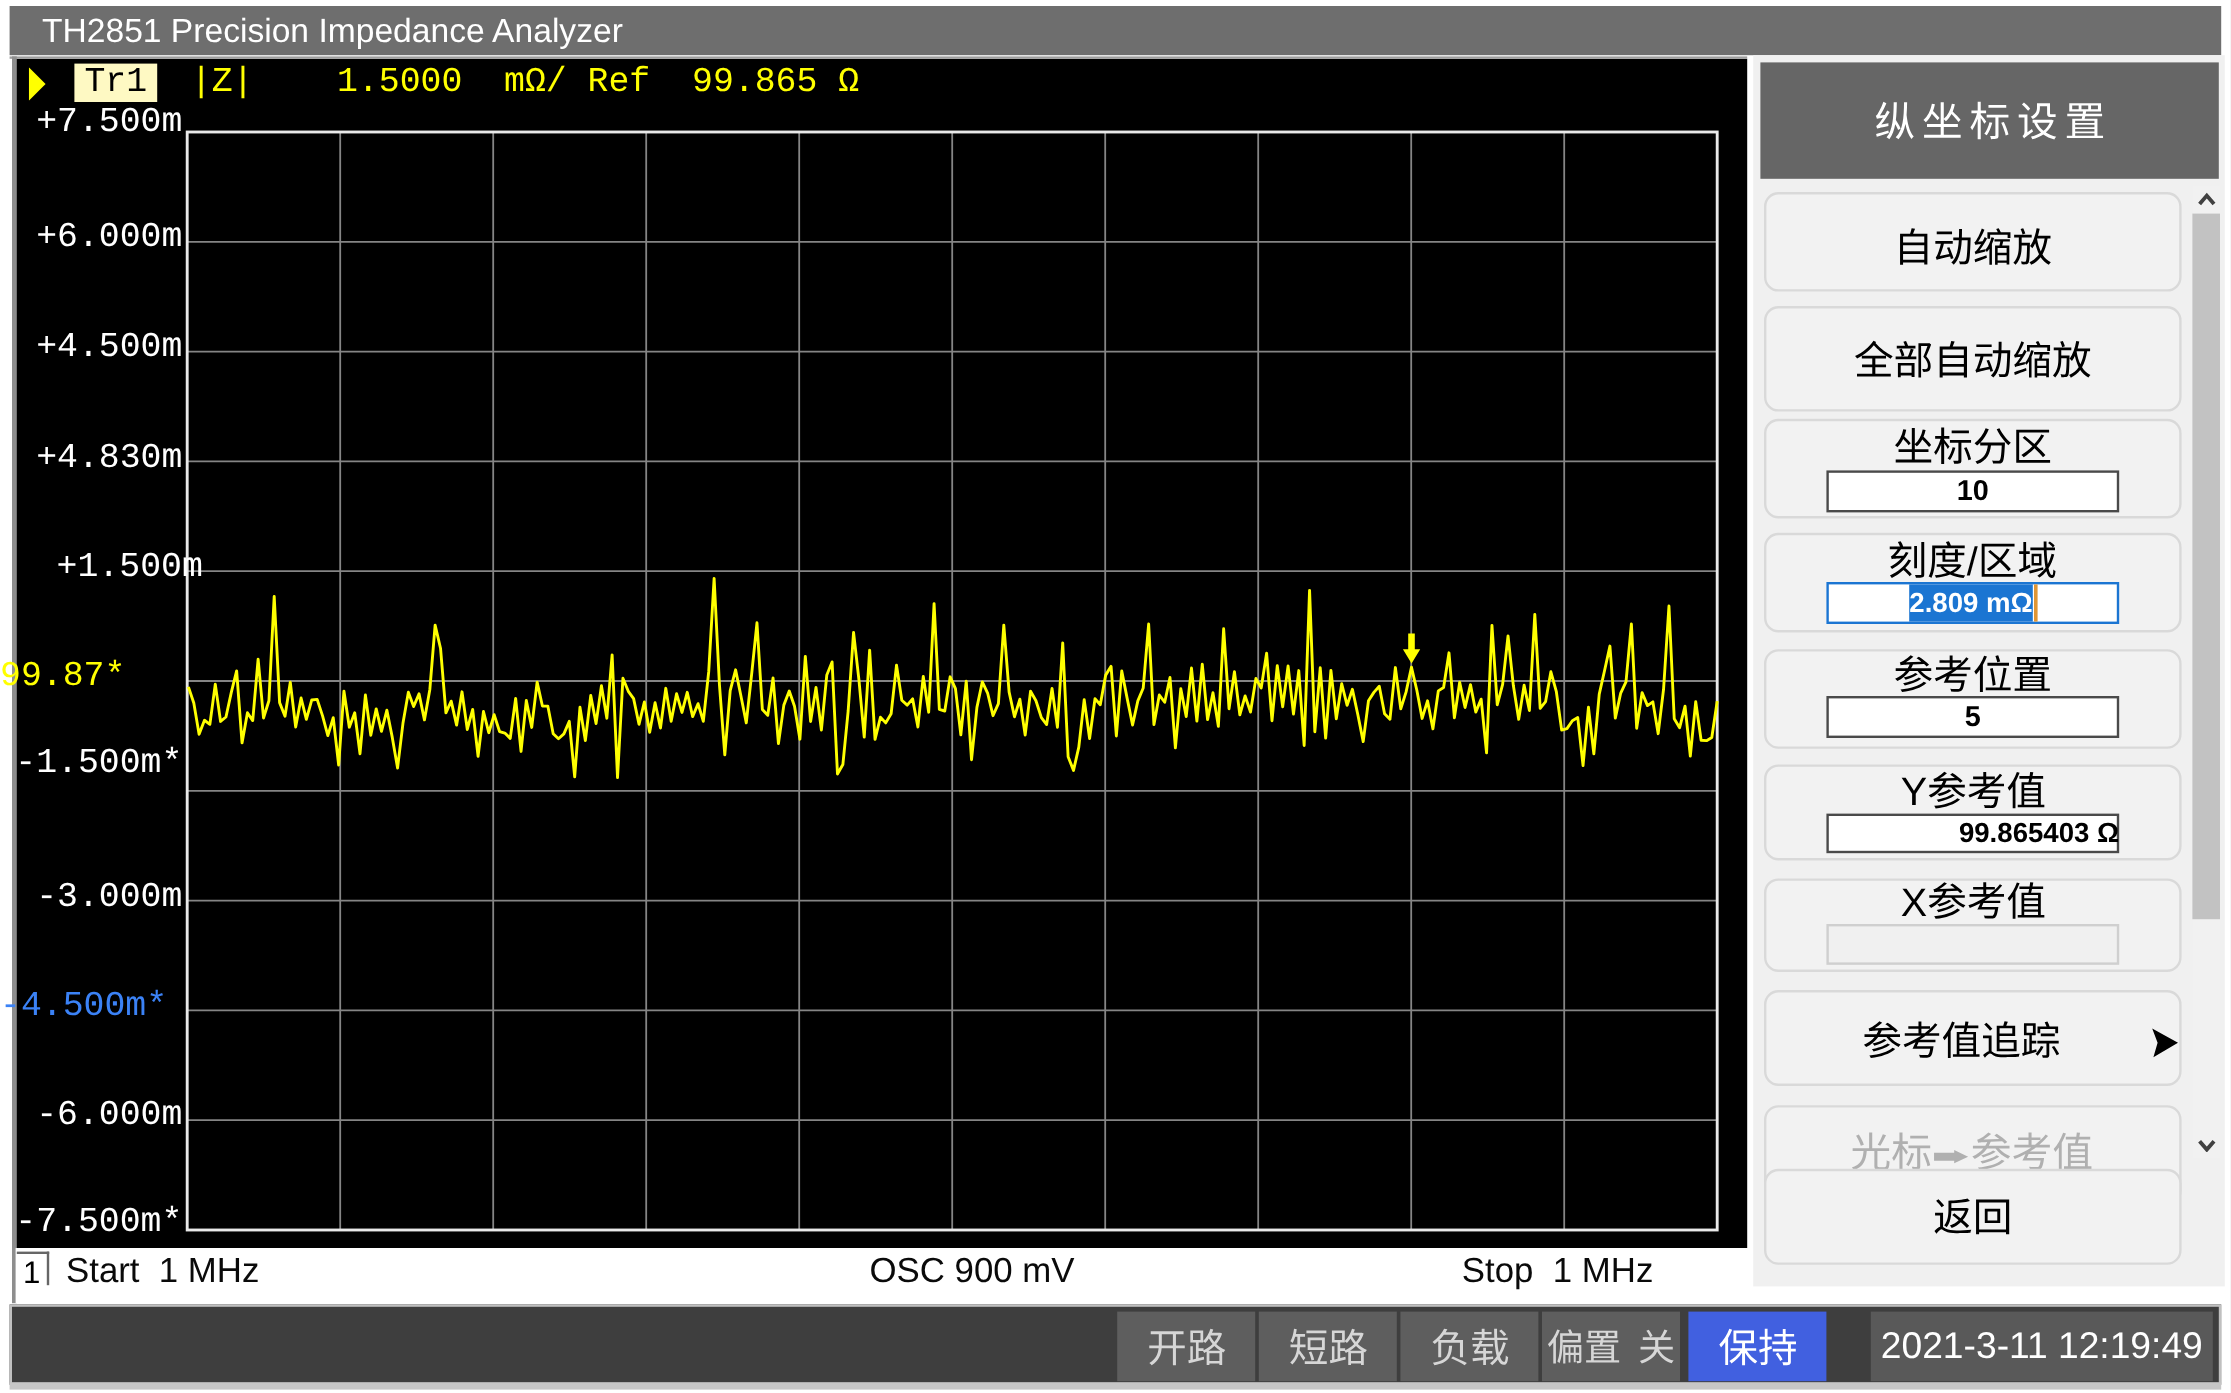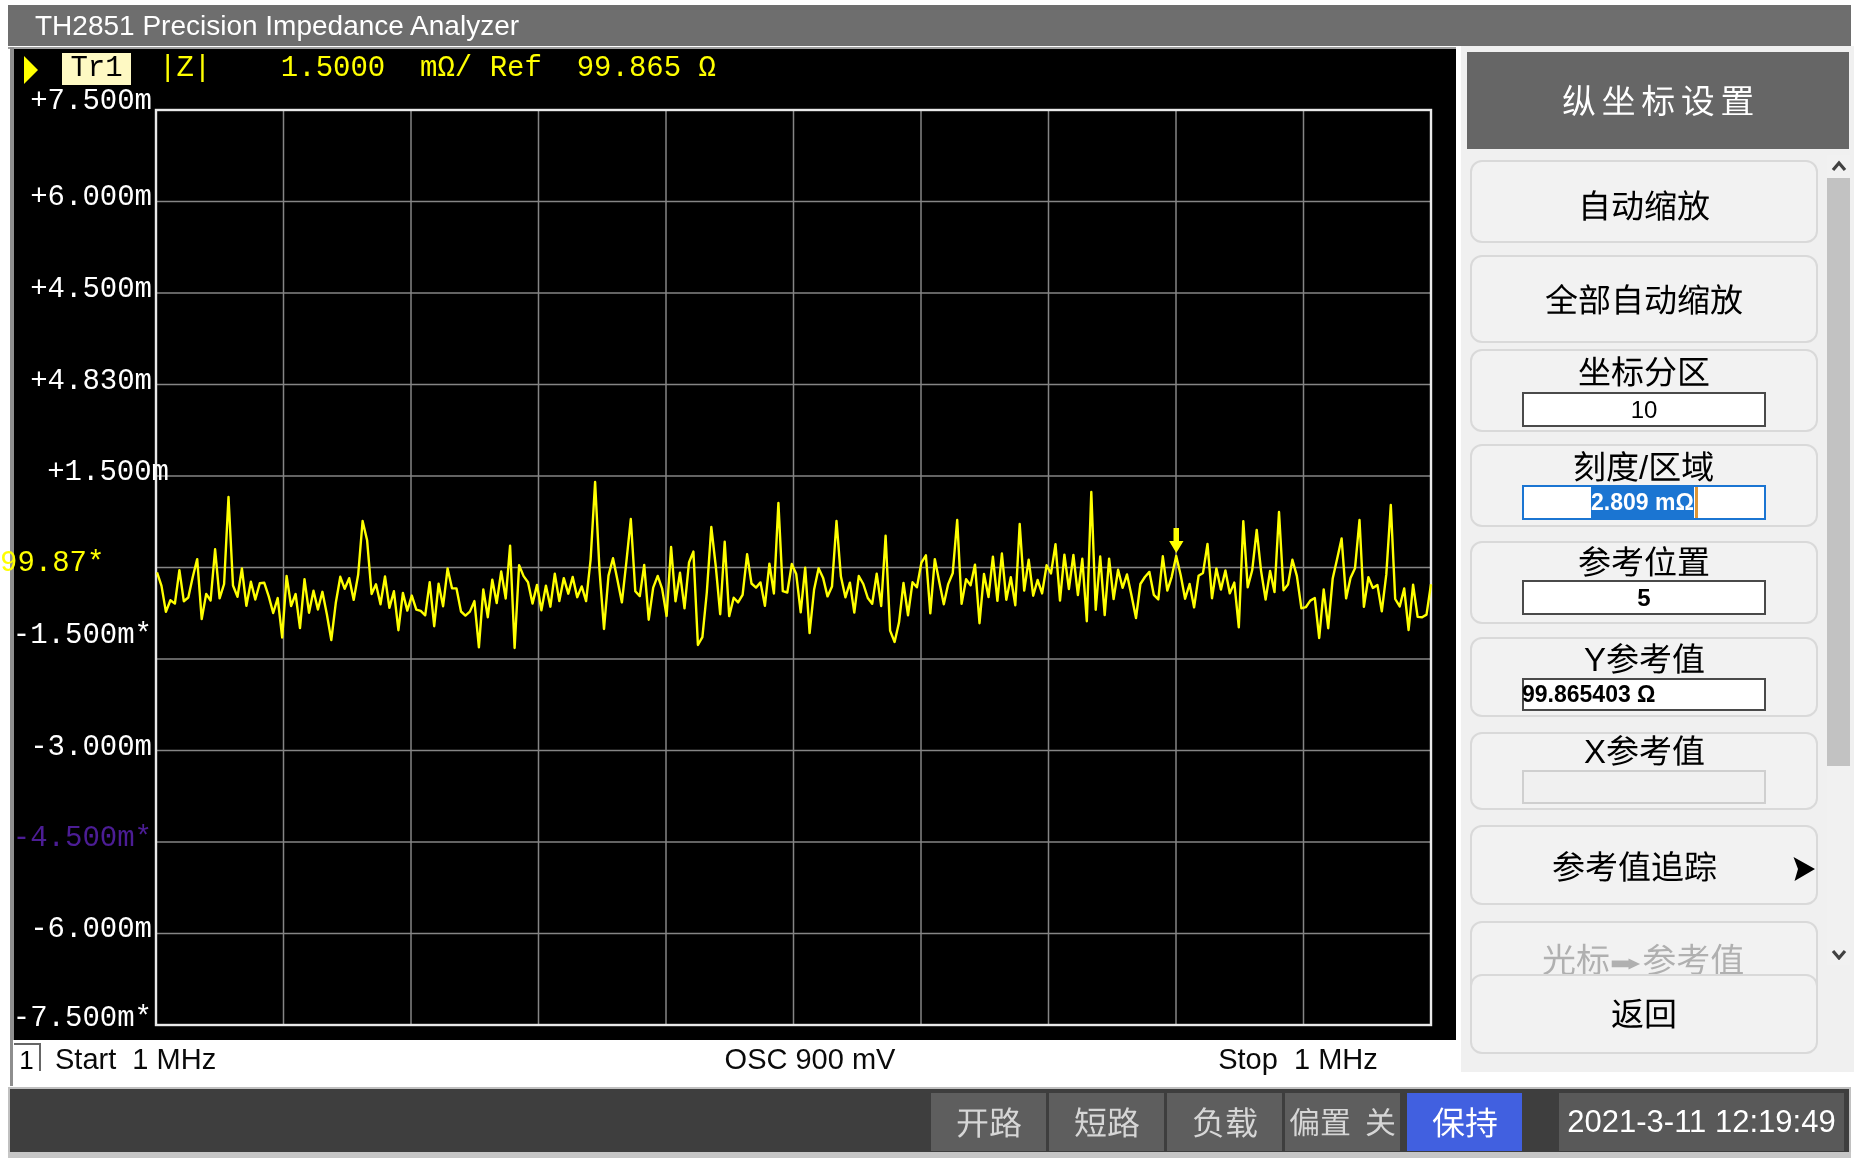--- a/index.html
+++ b/index.html
@@ -40,21 +40,21 @@
 <path d="M 1173.5 528 h 5.5 v 13 h 4.5 l -7.2 12 l -7.2 -12 h 4.4 z" fill="#ffff00"></path>
 </svg>
 <div class="abs mono" style="left:0;top:86px;width:152px;height:32px;line-height:32px;font-size:29px;color:#fff;text-align:right">+7.500m</div>
 <div class="abs mono" style="left:0;top:182px;width:152px;height:32px;line-height:32px;font-size:29px;color:#fff;text-align:right">+6.000m</div>
 <div class="abs mono" style="left:0;top:274px;width:152px;height:32px;line-height:32px;font-size:29px;color:#fff;text-align:right">+4.500m</div>
 <div class="abs mono" style="left:0;top:366px;width:152px;height:32px;line-height:32px;font-size:29px;color:#fff;text-align:right">+4.830m</div>
 <div class="abs mono" style="left:17px;top:457px;width:152px;height:32px;line-height:32px;font-size:29px;color:#fff;text-align:right">+1.500m</div>
 <div class="abs mono" style="left:0;top:548px;width:152px;height:32px;line-height:32px;font-size:29px;color:#ffff00;text-align:left">99.87*</div>
 <div class="abs mono" style="left:0;top:620px;width:152px;height:32px;line-height:32px;font-size:29px;color:#fff;text-align:right">-1.500m*</div>
 <div class="abs mono" style="left:0;top:732px;width:152px;height:32px;line-height:32px;font-size:29px;color:#fff;text-align:right">-3.000m</div>
-<div class="abs mono" style="left:0;top:823px;width:152px;height:32px;line-height:32px;font-size:29px;color:#4c1d95;text-align:right">-4.500m*</div>
+<div class="abs mono" style="left:0;top:823px;width:152px;height:32px;line-height:32px;font-size:29px;color:#3b82f6;">-4.500m*</div>
 <div class="abs mono" style="left:0;top:914px;width:152px;height:32px;line-height:32px;font-size:29px;color:#fff;text-align:right">-6.000m</div>
 <div class="abs mono" style="left:0;top:1003px;width:152px;height:32px;line-height:32px;font-size:29px;color:#fff;text-align:right">-7.500m*</div>
 <div class="abs" style="left:13px;top:1040px;width:1443px;height:46px;background:#fff"></div>
 <div class="abs" style="left:14px;top:1043px;width:25px;height:26px;border-top:2px solid #666;border-right:2px solid #666;font-size:26px;text-align:center;color:#000">1</div>
 <div class="abs" style="left:55px;top:1043px;font-size:29px;color:#0a0a0a">Start&nbsp; 1 MHz</div>
 <div class="abs" style="left:660px;top:1043px;width:300px;text-align:center;font-size:29px;color:#0a0a0a">OSC 900 mV</div>
 <div class="abs" style="left:1148px;top:1043px;width:300px;text-align:center;font-size:29px;color:#0a0a0a">Stop&nbsp; 1 MHz</div>
 <div class="abs" style="left:1461px;top:46px;width:393px;height:1026px;background:#f0f0f0"></div>
 <div class="abs" style="left:1467px;top:52px;width:382px;height:97px;background:#666"></div>
 <svg style="position:absolute;left:1561.8px;top:74.5px;z-index:6" width="195" height="51" viewBox="0 0 195 51">
@@ -81,21 +81,21 @@
     <path transform="translate(165.0,37.0) scale(0.03300,-0.03300)" d="M206 823C225 780 248 723 257 686L326 709C316 743 293 799 272 842ZM44 678V608H162V400C162 258 147 100 25 -30C43 -43 68 -63 81 -79C214 63 234 233 234 399V405H371C364 130 357 33 340 11C333 -1 324 -3 310 -3C294 -3 257 -3 216 1C226 -18 233 -48 235 -69C278 -71 320 -71 344 -68C371 -66 387 -58 404 -35C430 -1 436 111 442 440C443 451 443 475 443 475H234V608H488V678ZM625 583H813C793 456 763 348 717 257C673 349 642 457 622 574ZM612 841C582 668 527 500 445 395C462 381 491 353 503 338C530 374 555 416 577 463C601 359 632 265 673 183C614 98 536 32 431 -17C446 -32 468 -65 475 -82C575 -31 653 33 713 113C767 31 834 -34 918 -78C930 -58 954 -29 971 -14C882 27 813 95 759 181C822 289 862 421 888 583H962V653H647C663 709 677 768 689 828Z" fill="#000"></path>
   </svg>
 <div class="abs" style="left:1470px;top:349px;width:344px;height:79px;background:#f2f2f2;border:2px solid #d9d9d9;border-radius:12px;z-index:1"></div>
 <svg style="position:absolute;left:1578.0px;top:346.5px;z-index:5" width="135" height="49" viewBox="0 0 135 49">
     <path transform="translate(0.0,37.0) scale(0.03300,-0.03300)" d="M734 791C703 636 637 505 536 424V828H460V294H125V222H460V30H53V-41H950V30H536V222H881V294H536V413C553 400 577 377 588 365C642 411 687 470 724 540C789 475 859 398 895 347L948 401C907 455 824 539 755 605C777 658 795 716 808 778ZM244 794C210 625 143 483 37 395C54 383 84 357 96 342C155 396 204 466 243 548C295 494 351 432 380 391L432 445C398 490 329 560 272 616C291 667 307 723 319 782Z" fill="#000"></path>
     <path transform="translate(33.0,37.0) scale(0.03300,-0.03300)" d="M466 764V693H902V764ZM779 325C826 225 873 95 888 16L957 41C940 120 892 247 843 345ZM491 342C465 236 420 129 364 57C381 49 411 28 425 18C479 94 529 211 560 327ZM422 525V454H636V18C636 5 632 1 617 0C604 0 557 -1 505 1C515 -22 526 -54 529 -76C599 -76 645 -74 674 -62C703 -49 712 -26 712 17V454H956V525ZM202 840V628H49V558H186C153 434 88 290 24 215C38 196 58 165 66 145C116 209 165 314 202 422V-79H277V444C311 395 351 333 368 301L412 360C392 388 306 498 277 531V558H408V628H277V840Z" fill="#000"></path>
     <path transform="translate(66.0,37.0) scale(0.03300,-0.03300)" d="M673 822 604 794C675 646 795 483 900 393C915 413 942 441 961 456C857 534 735 687 673 822ZM324 820C266 667 164 528 44 442C62 428 95 399 108 384C135 406 161 430 187 457V388H380C357 218 302 59 65 -19C82 -35 102 -64 111 -83C366 9 432 190 459 388H731C720 138 705 40 680 14C670 4 658 2 637 2C614 2 552 2 487 8C501 -13 510 -45 512 -67C575 -71 636 -72 670 -69C704 -66 727 -59 748 -34C783 5 796 119 811 426C812 436 812 462 812 462H192C277 553 352 670 404 798Z" fill="#000"></path>
     <path transform="translate(99.0,37.0) scale(0.03300,-0.03300)" d="M927 786H97V-50H952V22H171V713H927ZM259 585C337 521 424 445 505 369C420 283 324 207 226 149C244 136 273 107 286 92C380 154 472 231 558 319C645 236 722 155 772 92L833 147C779 210 698 291 609 374C681 455 747 544 802 637L731 665C683 580 623 498 555 422C474 496 389 568 313 629Z" fill="#000"></path>
   </svg>
 <div class="abs" style="left:1522px;top:392px;width:240px;height:31px;background:#fff;border:2px solid #4a4a4a;z-index:3"></div>
-<div class="abs" style="left:1522px;top:392px;width:244px;height:35px;line-height:35px;font-size:24px;font-weight:normal;text-align:center;color:#000;z-index:4">10</div>
+<div class="abs" style="left:1522px;top:392px;width:244px;height:35px;line-height:35px;font-size:24px;font-weight:bold;text-align:center;color:#000;z-index:4">10</div>
 <div class="abs" style="left:1470px;top:444px;width:344px;height:79px;background:#f2f2f2;border:2px solid #d9d9d9;border-radius:12px;z-index:1"></div>
 <svg style="position:absolute;left:1573.4px;top:441.5px;z-index:5" width="144" height="49" viewBox="0 0 144 49">
     <path transform="translate(0.0,37.0) scale(0.03300,-0.03300)" d="M851 828V17C851 0 844 -6 827 -6C810 -7 753 -8 691 -5C702 -26 713 -57 716 -77C802 -77 852 -75 882 -64C913 -52 925 -31 925 17V828ZM672 725V167H743V725ZM460 578C443 544 423 512 400 480L196 472C246 523 295 585 338 647H600V716H393C383 752 355 806 327 845L258 826C280 793 301 750 312 716H54V647H251C208 581 157 522 140 504C118 482 100 466 82 463C91 443 102 408 106 393C124 401 155 405 347 416C269 328 171 256 66 206C80 192 103 161 113 146C281 236 436 378 528 556ZM526 388C427 211 252 68 59 -15C73 -30 97 -63 107 -78C211 -27 312 41 401 122C458 70 523 6 556 -35L611 15C576 56 506 119 449 169C505 227 554 291 594 361Z" fill="#000"></path>
     <path transform="translate(33.0,37.0) scale(0.03300,-0.03300)" d="M386 644V557H225V495H386V329H775V495H937V557H775V644H701V557H458V644ZM701 495V389H458V495ZM757 203C713 151 651 110 579 78C508 111 450 153 408 203ZM239 265V203H369L335 189C376 133 431 86 497 47C403 17 298 -1 192 -10C203 -27 217 -56 222 -74C347 -60 469 -35 576 7C675 -37 792 -65 918 -80C927 -61 946 -31 962 -15C852 -5 749 15 660 46C748 93 821 157 867 243L820 268L807 265ZM473 827C487 801 502 769 513 741H126V468C126 319 119 105 37 -46C56 -52 89 -68 104 -80C188 78 201 309 201 469V670H948V741H598C586 773 566 813 548 845Z" fill="#000"></path>
     <text x="66.0" y="37.0" font-family="Liberation Sans" font-size="33px" font-weight="normal" fill="#000">/</text>
     <path transform="translate(75.2,37.0) scale(0.03300,-0.03300)" d="M927 786H97V-50H952V22H171V713H927ZM259 585C337 521 424 445 505 369C420 283 324 207 226 149C244 136 273 107 286 92C380 154 472 231 558 319C645 236 722 155 772 92L833 147C779 210 698 291 609 374C681 455 747 544 802 637L731 665C683 580 623 498 555 422C474 496 389 568 313 629Z" fill="#000"></path>
     <path transform="translate(108.2,37.0) scale(0.03300,-0.03300)" d="M294 103 313 31C409 58 536 95 656 130L649 193C518 159 383 123 294 103ZM415 468H546V299H415ZM357 529V238H607V529ZM36 129 64 55C143 93 241 143 333 191L312 258L219 213V525H310V596H219V828H149V596H43V525H149V180C107 160 68 142 36 129ZM862 529C838 434 806 347 766 270C752 369 742 489 737 623H949V692H895L940 735C914 765 861 808 817 838L774 800C818 768 868 723 893 692H735L734 839H662L664 692H327V623H666C673 452 686 298 710 177C654 97 585 30 504 -22C520 -33 549 -58 559 -71C623 -26 680 29 730 91C761 -15 804 -79 865 -79C928 -79 949 -36 961 97C945 104 922 120 907 136C903 32 894 -8 874 -8C838 -8 807 57 784 167C847 266 895 383 930 515Z" fill="#000"></path>
   </svg>
 <div class="abs" style="left:1522px;top:485px;width:240px;height:31px;background:#fff;border:2px solid #1b75d2;z-index:3"></div>
 <div class="abs" style="left:1591px;top:487px;width:103px;height:31px;line-height:31px;font-size:23px;font-weight:bold;text-align:center;color:#fff;background:#1b75d2;white-space:nowrap;z-index:4">2.809 mΩ</div>
@@ -110,21 +110,21 @@
 <div class="abs" style="left:1522px;top:580px;width:240px;height:31px;background:#fff;border:2px solid #4a4a4a;z-index:3"></div>
 <div class="abs" style="left:1522px;top:580px;width:244px;height:35px;line-height:35px;font-size:24px;font-weight:bold;text-align:center;color:#000;z-index:4">5</div>
 <div class="abs" style="left:1470px;top:637px;width:344px;height:76px;background:#f2f2f2;border:2px solid #d9d9d9;border-radius:12px;z-index:1"></div>
 <svg style="position:absolute;left:1583.5px;top:633.5px;z-index:5" width="124" height="49" viewBox="0 0 124 49">
     <text x="0.0" y="37.0" font-family="Liberation Sans" font-size="33px" font-weight="normal" fill="#000">Y</text>
     <path transform="translate(22.0,37.0) scale(0.03300,-0.03300)" d="M548 401C480 353 353 308 254 284C272 269 291 247 302 231C404 260 530 310 610 368ZM635 284C547 219 381 166 239 140C254 124 272 100 282 82C433 115 598 174 698 253ZM761 177C649 69 422 8 176 -17C191 -34 205 -62 213 -82C470 -50 703 18 829 144ZM179 591C202 599 233 602 404 611C390 578 374 547 356 517H53V450H307C237 365 145 299 39 253C56 239 85 209 96 194C216 254 322 338 401 450H606C681 345 801 250 915 199C926 218 950 246 966 261C867 298 761 370 691 450H950V517H443C460 548 476 581 489 615L769 628C795 605 817 583 833 564L895 609C840 670 728 754 637 810L579 771C617 746 659 717 699 686L312 672C375 710 439 757 499 808L431 845C359 775 260 710 228 693C200 676 177 665 157 663C165 643 175 607 179 591Z" fill="#000"></path>
     <path transform="translate(55.0,37.0) scale(0.03300,-0.03300)" d="M836 794C764 703 675 619 575 544H490V658H708V722H490V840H416V722H159V658H416V544H70V478H482C345 388 194 313 40 259C52 242 68 209 75 192C165 227 254 268 341 315C318 260 290 199 266 155H712C697 63 681 18 659 3C648 -5 635 -6 610 -6C583 -6 502 -5 428 2C442 -18 452 -47 453 -68C527 -73 597 -73 631 -72C672 -70 695 -66 718 -46C750 -18 772 46 792 183C795 194 797 217 797 217H375L419 317H845V378H449C500 409 550 443 597 478H939V544H681C760 610 832 682 894 759Z" fill="#000"></path>
     <path transform="translate(88.0,37.0) scale(0.03300,-0.03300)" d="M599 840C596 810 591 774 586 738H329V671H574C568 637 562 605 555 578H382V14H286V-51H958V14H869V578H623C631 605 639 637 646 671H928V738H661L679 835ZM450 14V97H799V14ZM450 379H799V293H450ZM450 435V519H799V435ZM450 239H799V152H450ZM264 839C211 687 124 538 32 440C45 422 66 383 74 366C103 398 132 435 159 475V-80H229V589C269 661 304 739 333 817Z" fill="#000"></path>
   </svg>
 <div class="abs" style="left:1522px;top:678px;width:240px;height:29px;background:#fff;border:2px solid #4a4a4a;z-index:3"></div>
-<div class="abs" style="left:1522px;top:678px;width:244px;height:22px;line-height:33px;font-size:23px;font-weight:bold;text-align:left;color:#000;z-index:4">99.865403 Ω</div>
+<div class="abs" style="left:1522px;top:678px;width:244px;height:22px;line-height:33px;font-size:23px;font-weight:bold;text-align:right;color:#000;z-index:4">99.865403 Ω</div>
 <div class="abs" style="left:1470px;top:732px;width:344px;height:74px;background:#f2f2f2;border:2px solid #d9d9d9;border-radius:12px;z-index:1"></div>
 <svg style="position:absolute;left:1583.5px;top:725.5px;z-index:5" width="124" height="49" viewBox="0 0 124 49">
     <text x="0.0" y="37.0" font-family="Liberation Sans" font-size="33px" font-weight="normal" fill="#000">X</text>
     <path transform="translate(22.0,37.0) scale(0.03300,-0.03300)" d="M548 401C480 353 353 308 254 284C272 269 291 247 302 231C404 260 530 310 610 368ZM635 284C547 219 381 166 239 140C254 124 272 100 282 82C433 115 598 174 698 253ZM761 177C649 69 422 8 176 -17C191 -34 205 -62 213 -82C470 -50 703 18 829 144ZM179 591C202 599 233 602 404 611C390 578 374 547 356 517H53V450H307C237 365 145 299 39 253C56 239 85 209 96 194C216 254 322 338 401 450H606C681 345 801 250 915 199C926 218 950 246 966 261C867 298 761 370 691 450H950V517H443C460 548 476 581 489 615L769 628C795 605 817 583 833 564L895 609C840 670 728 754 637 810L579 771C617 746 659 717 699 686L312 672C375 710 439 757 499 808L431 845C359 775 260 710 228 693C200 676 177 665 157 663C165 643 175 607 179 591Z" fill="#000"></path>
     <path transform="translate(55.0,37.0) scale(0.03300,-0.03300)" d="M836 794C764 703 675 619 575 544H490V658H708V722H490V840H416V722H159V658H416V544H70V478H482C345 388 194 313 40 259C52 242 68 209 75 192C165 227 254 268 341 315C318 260 290 199 266 155H712C697 63 681 18 659 3C648 -5 635 -6 610 -6C583 -6 502 -5 428 2C442 -18 452 -47 453 -68C527 -73 597 -73 631 -72C672 -70 695 -66 718 -46C750 -18 772 46 792 183C795 194 797 217 797 217H375L419 317H845V378H449C500 409 550 443 597 478H939V544H681C760 610 832 682 894 759Z" fill="#000"></path>
     <path transform="translate(88.0,37.0) scale(0.03300,-0.03300)" d="M599 840C596 810 591 774 586 738H329V671H574C568 637 562 605 555 578H382V14H286V-51H958V14H869V578H623C631 605 639 637 646 671H928V738H661L679 835ZM450 14V97H799V14ZM450 379H799V293H450ZM450 435V519H799V435ZM450 239H799V152H450ZM264 839C211 687 124 538 32 440C45 422 66 383 74 366C103 398 132 435 159 475V-80H229V589C269 661 304 739 333 817Z" fill="#000"></path>
   </svg>
 <div class="abs" style="left:1522px;top:770px;width:240px;height:30px;background:#f0f0f0;border:2px solid #cfcfcf;z-index:3"></div>
 <div class="abs" style="left:1470px;top:825px;width:344px;height:76px;background:#f2f2f2;border:2px solid #d9d9d9;border-radius:12px;z-index:1"></div>
 <svg style="position:absolute;left:1551.5px;top:841.5px;z-index:5" width="168" height="49" viewBox="0 0 168 49">

